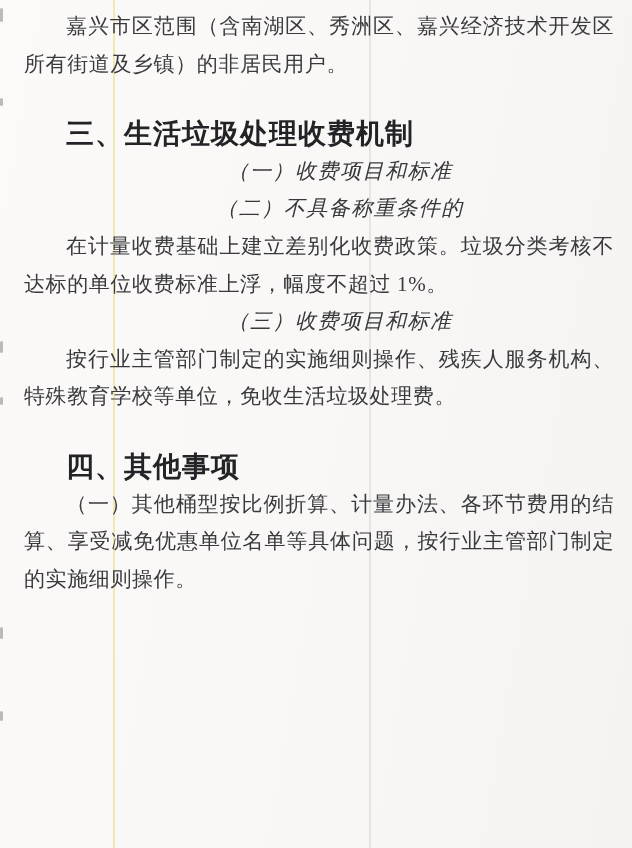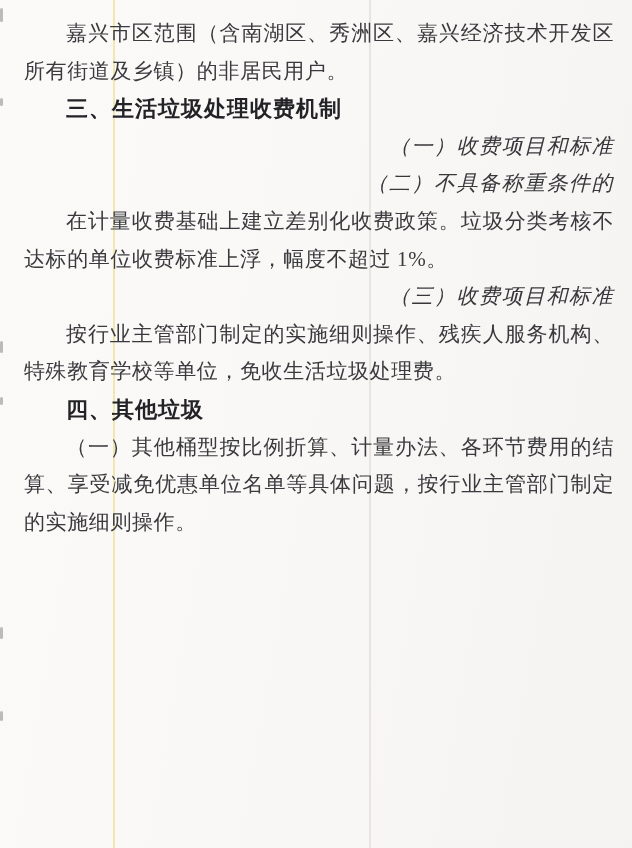--- a/index.html
+++ b/index.html
@@ -50,47 +50,48 @@
   .speck-1 { top: 8px;   height: 14px; }
   .speck-2 { top: 98px;  height: 8px;  }
   .speck-3 { top: 341px; height: 12px; }
   .speck-4 { top: 397px; height: 8px;  }
   .speck-5 { top: 627px; height: 12px; }
   .speck-6 { top: 711px; height: 10px; }
 
   .content {
     position: absolute;
     left: 24px;
-    top: 15px;
+    top: 8px;
     width: 590px;
     z-index: 2;
   }
   .content p {
     margin: 0;
     padding: 0;
     font-family: "Liberation Serif", "DejaVu Serif", serif;
     font-size: 21px;
     line-height: 37.6px;
     letter-spacing: 0.6px;
     color: #3a3a3e;
     text-align: justify;
     text-indent: 42px;
   }
   .content p.heading-major {
     font-family: "Liberation Sans", "DejaVu Sans", sans-serif;
     font-weight: 700;
-    font-size: 22px;
+    font-size: 28px;
     color: #232327;
     text-align: left;
     letter-spacing: 1px;
+    margin-top: 32px;
   }
   .content p.heading-sub {
     font-style: italic;
     color: #38383c;
-    text-align: right;
+    text-align: center;
     letter-spacing: 1.5px;
   }
 </style>
 </head>
 <body>
 
 <div class="page">
 
   <div class="scan-line-yellow"></div>
   <div class="scan-line-gray"></div>
@@ -103,17 +104,17 @@
   <div class="edge-speck speck-6"></div>
 
   <div class="content">
     <p class="body">嘉兴市区范围（含南湖区、秀洲区、嘉兴经济技术开发区所有街道及乡镇）的非居民用户。</p>
     <p class="heading-major">三、生活垃圾处理收费机制</p>
     <p class="heading-sub">（一）收费项目和标准</p>
     <p class="heading-sub">（二）不具备称重条件的</p>
     <p class="body">在计量收费基础上建立差别化收费政策。垃圾分类考核不达标的单位收费标准上浮，幅度不超过 1%。</p>
     <p class="heading-sub">（三）收费项目和标准</p>
     <p class="body">按行业主管部门制定的实施细则操作、残疾人服务机构、特殊教育学校等单位，免收生活垃圾处理费。</p>
-    <p class="heading-major">四、其他垃圾</p>
+    <p class="heading-major">四、其他事项</p>
     <p class="body">（一）其他桶型按比例折算、计量办法、各环节费用的结算、享受减免优惠单位名单等具体问题，按行业主管部门制定的实施细则操作。</p>
   </div>
 
 </div>
 
 </body></html>

